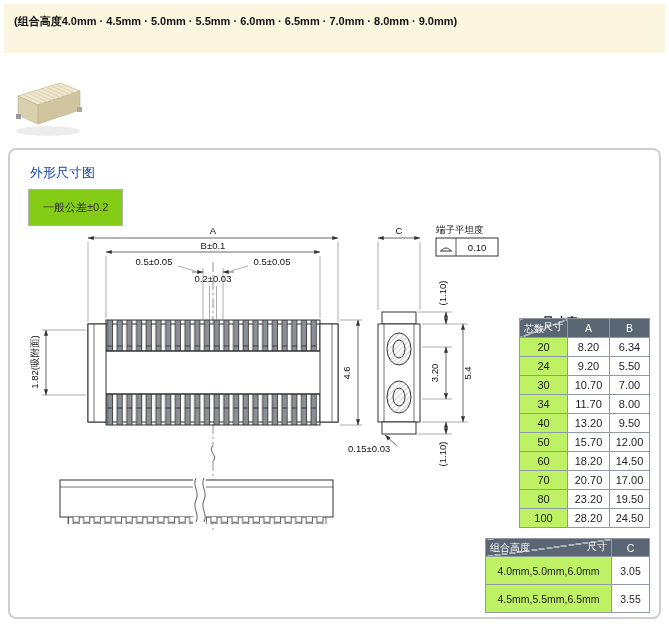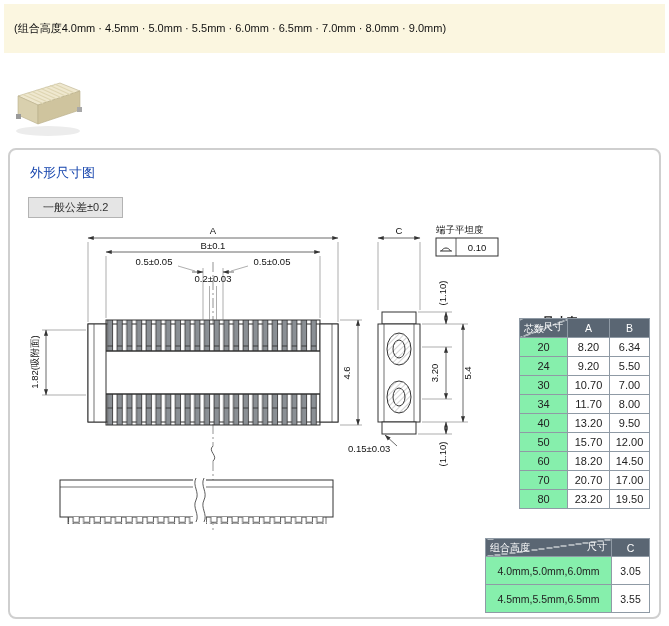--- a/index.html
+++ b/index.html
@@ -3,41 +3,41 @@
 <meta charset="utf-8">
 <style>
   *{margin:0;padding:0;box-sizing:border-box}
   html,body{background:#fff}
   body{font-family:"Liberation Sans","DejaVu Sans",sans-serif;color:#222}
   .page{position:relative;width:669px;height:626px;background:#fff;overflow:hidden}
 
   
   .hdr{position:absolute;left:4px;top:4px;width:661px;height:49px;background:#fbf6e0;padding:7px 10px}
   .hdr .t{font-size:12px;font-weight:bold;color:#111;line-height:1.3}
-  .hdr .s{font-size:11px;font-weight:normal;color:#111;margin-top:10px}
+  .hdr .s{font-size:11px;font-weight:bold;color:#111;margin-top:3px}
 
   
   .photo{position:absolute;left:10px;top:74px}
 
   
   .panel{position:absolute;left:8px;top:148px;width:653px;height:471px;border:2px solid #cfcfcf;border-radius:8px;background:#fff}
   .sec-title{position:absolute;left:30px;top:164px;font-size:13px;font-weight:normal;color:#1544ad}
-  .badge{position:absolute;left:28px;top:197px;background:#e5e5e5;border:1px solid #b3b3b3;font-size:11px;padding:2px 14px;color:#333}
+  .badge{position:absolute;left:28px;top:189px;background:#84cc16;border:1px solid #b3b3b3;font-size:11px;padding:10px 14px;color:#333}
 
   
   .tech-drawing{position:absolute;left:18px;top:222px}
   .tech-drawing text{font-family:"Liberation Sans","DejaVu Sans",sans-serif;font-size:9.5px;fill:#111}
 
   
   .tbl-title{position:absolute;left:542px;top:314px;font-size:12px;font-weight:bold;color:#222}
   table{position:absolute;border-collapse:collapse;table-layout:fixed;text-align:center}
   th,td{border:1px solid #8f9aa5;overflow:hidden;white-space:nowrap}
   th{background:#5a6673;color:#fff;font-weight:normal;font-size:10.5px}
   td{font-size:11px;background:#fff;color:#222}
-  td.key{background:#86efac}
+  td.key{background:#bef264}
   .size-table{left:519px;top:318px;width:130px}
   .size-table th{height:19px}
   .size-table td{height:19px}
   .height-table{left:485px;top:538px;width:164px}
   .height-table th{height:18px}
   .height-table td{height:28px;font-size:10.5px}
   .diag{position:relative;background-image:linear-gradient(to bottom right,rgba(0,0,0,0) 48.8%,#fff 48.8%,#fff 51.2%,rgba(0,0,0,0) 51.2%);background-color:#5a6673}
   .diag .dtop{position:absolute;top:1px;right:4px;font-size:10px;color:#fff}
   .diag .dbot{position:absolute;bottom:1px;left:4px;font-size:10px;color:#fff}
 </style>
@@ -248,20 +248,25 @@
       <tr>
           <td class="key">70</td>
           <td>20.70</td>
           <td>17.00</td>
         </tr>
       <tr>
           <td class="key">80</td>
           <td>23.20</td>
           <td>19.50</td>
         </tr>
+      <tr>
+          <td class="key">100</td>
+          <td>28.20</td>
+          <td>24.50</td>
+        </tr>
     </tbody>
   </table>
 
   <table class="height-table">
     <colgroup>
         <col style="width:126px">
         <col style="width:38px">
       </colgroup>
     <thead>
       <tr>

